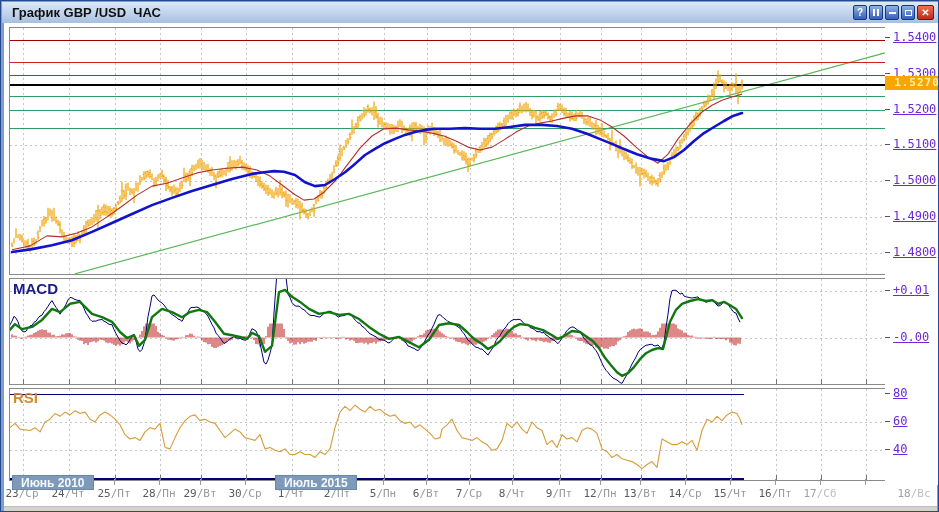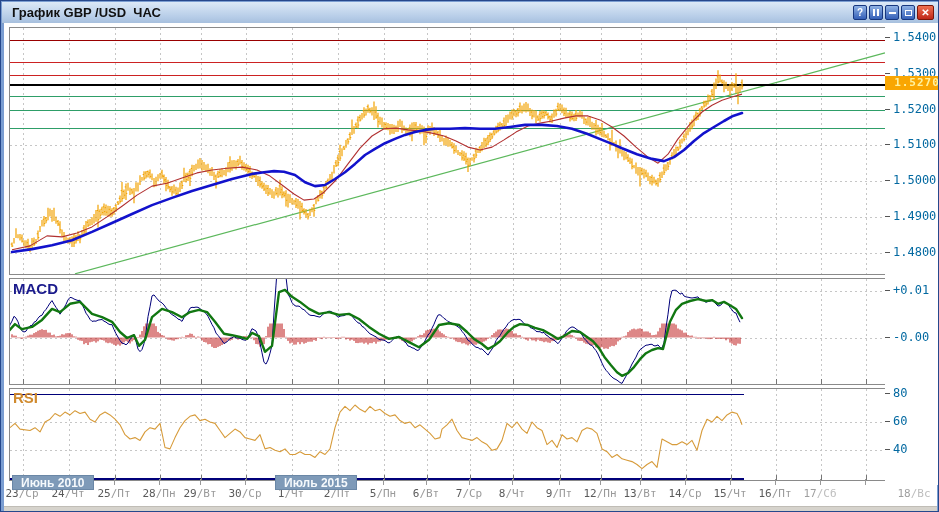--- a/index.html
+++ b/index.html
@@ -22,21 +22,21 @@
   .maxbox{display:block;width:7px;height:6px;border:1px solid #fff;box-sizing:border-box;}
   .content-bg{position:absolute;left:3px;top:22px;width:933px;height:487px;background:#ffffff;}
   .panel{position:absolute;background:#fff;border:1px solid #8a8a8a;box-sizing:content-box;}
   .panel svg{display:block;}
   .legend{position:absolute;top:28px;left:11px;font-size:11px;font-weight:bold;
     font-family:"Liberation Sans",sans-serif;letter-spacing:0;}
   .legend .l1{color:#cc1111;}
   .legend .l2{color:#3b2ccc;margin-left:7px;}
   .pane-label{position:absolute;font-size:15px;font-weight:bold;font-family:"Liberation Sans",sans-serif;}
   .axis-col{position:absolute;left:884px;top:22px;width:55px;height:462px;background:#fff;}
-  .axlbl{position:absolute;left:8px;font:12px "DejaVu Sans Mono",monospace;color:#0369a1;white-space:nowrap;}
+  .axlbl{position:absolute;left:8px;font:12px "DejaVu Sans Mono",monospace;color:#6d28d9;white-space:nowrap;text-decoration:underline;}
   .axtick{position:absolute;left:0;width:5px;height:1px;background:#555;}
   .price-tag{position:absolute;left:884px;width:64px;height:14px;background:#f9a602;
     color:#fff2a0;font:bold 11px "DejaVu Sans Mono",monospace;text-align:center;line-height:14px;
     letter-spacing:1px;}
   .date-axis{position:absolute;left:0;top:486px;width:939px;height:18px;}
   .datelbl{position:absolute;top:0;transform:translateX(-50%);
     font:11px "DejaVu Sans Mono",monospace;white-space:nowrap;}
   .datelbl .num{color:#5a5a5a;}
   .datelbl .wd{color:#9a9a9a;}
   .datelbl.weekend .num{color:#9f9f9f;}

